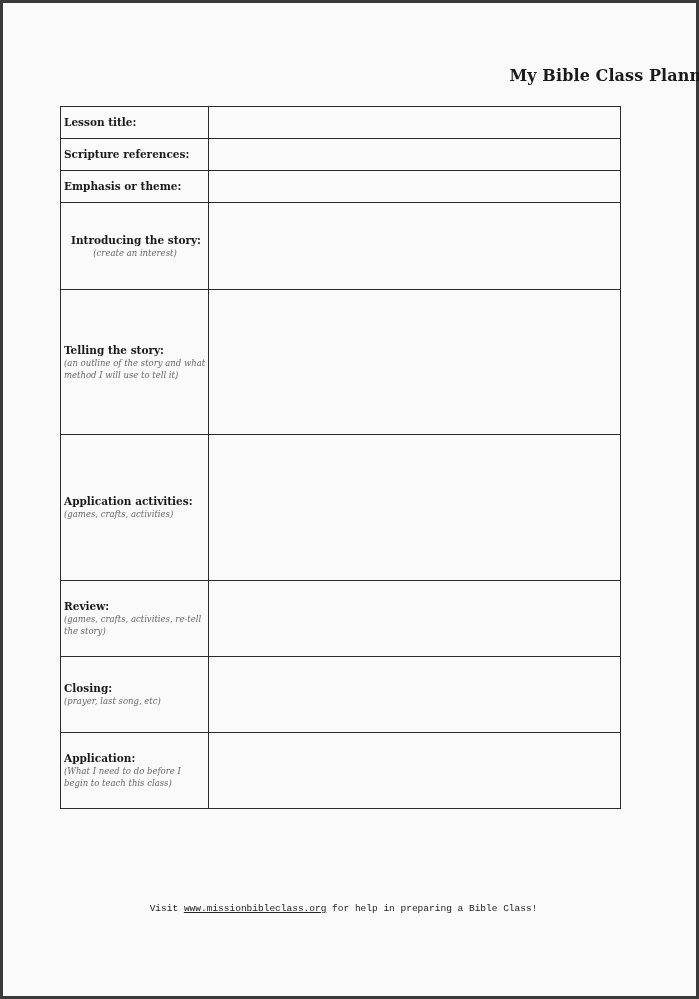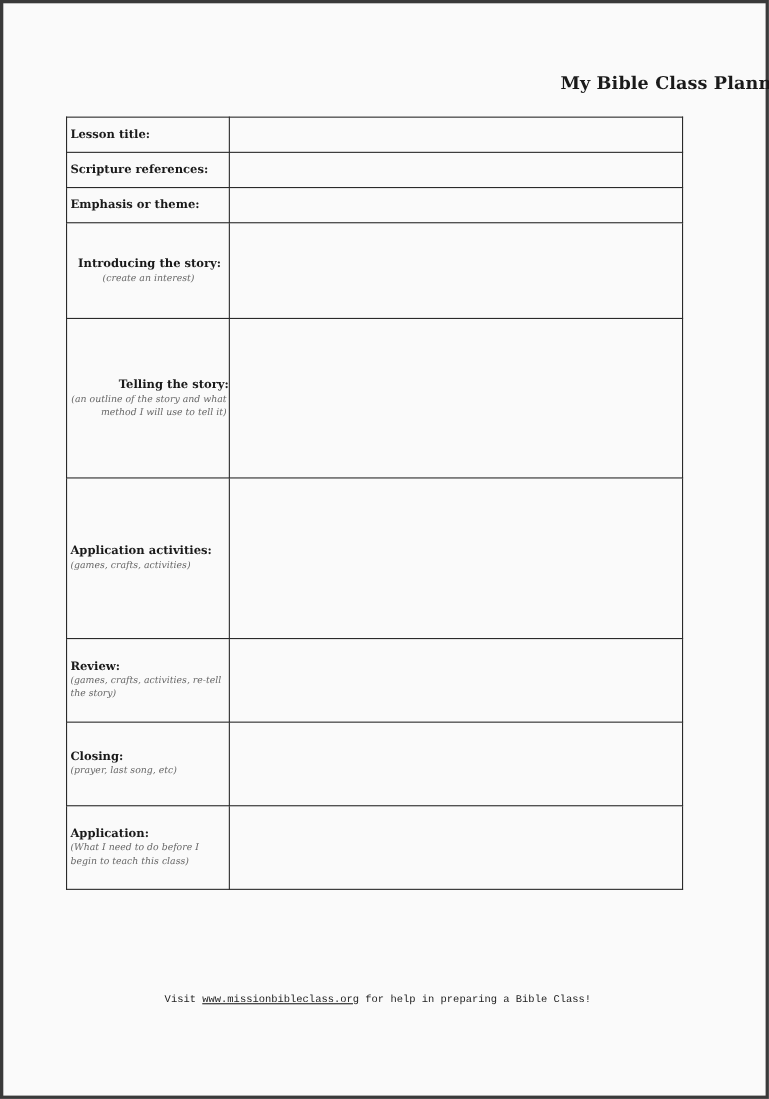--- a/index.html
+++ b/index.html
@@ -95,21 +95,21 @@
           </td>
           <td class="entry-cell"></td>
         </tr>
         <tr style="height: 87px; text-align: center;">
           <td class="label-cell">
             <span class="lbl">Introducing the story:</span>
             <span class="hint">(create an interest)</span>
           </td>
           <td class="entry-cell"></td>
         </tr>
-        <tr style="height: 145px; text-align: right;">
+        <tr style="height: 145px;">
           <td class="label-cell">
             <span class="lbl">Telling the story:</span>
             <span class="hint">(an outline of the story and what method I will use to tell it)</span>
           </td>
           <td class="entry-cell"></td>
         </tr>
         <tr style="height: 146px; margin-top: 48px;">
           <td class="label-cell">
             <span class="lbl">Application activities:</span>
             <span class="hint">(games, crafts, activities)</span>

